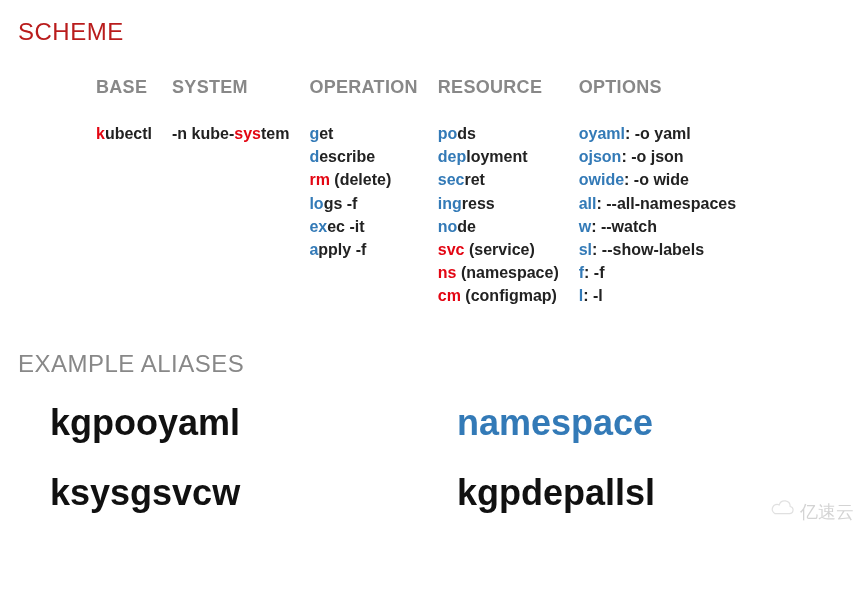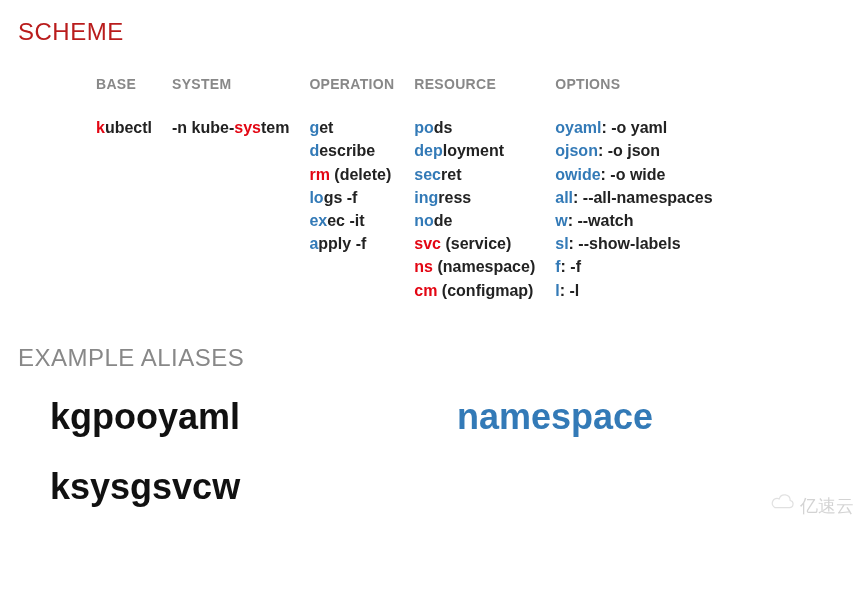--- a/index.html
+++ b/index.html
@@ -31,21 +31,21 @@
     margin-left: 78px;
     display: flex;
     gap: 20px;
     font-size: 16px;
     line-height: 1.45;
   }
   .col { }
   .col-head {
     color: #888;
     font-weight: bold;
-    font-size: 14px;
+    font-size: 18px;
     margin-bottom: 22px;
     letter-spacing: 0.3px;
   }
   .entry { white-space: nowrap; font-weight: bold; }
   .red  { color: #e30613; }
   .blue { color: #337ab7; }
   .blk  { color: #222; }
 
   .aliases {
     margin-left: 32px;
@@ -138,20 +138,21 @@
   </div>
 
 </div>
 
 <h2 class="heading2">EXAMPLE ALIASES</h2>
 
 <div class="aliases" id="alias-grid">
     <div class="alias blk">kgpooyaml</div>
     <div class="alias blue">namespace</div>
     <div class="alias blk">ksysgsvcw</div>
+    <div class="alias blk">kgpdepallsl</div>
   </div>
 
 <div class="watermark">
   <svg viewBox="0 0 32 20">
       <path d="M25 8a7 7 0 0 0-13.7-1.9A5.5 5.5 0 0 0 6 17h18a4.5 4.5 0 0 0 1-8.9z" fill="none" stroke="#888" stroke-width="1.5"></path>
     </svg>
   <span>亿速云</span>
 </div>
 
 </body></html>

